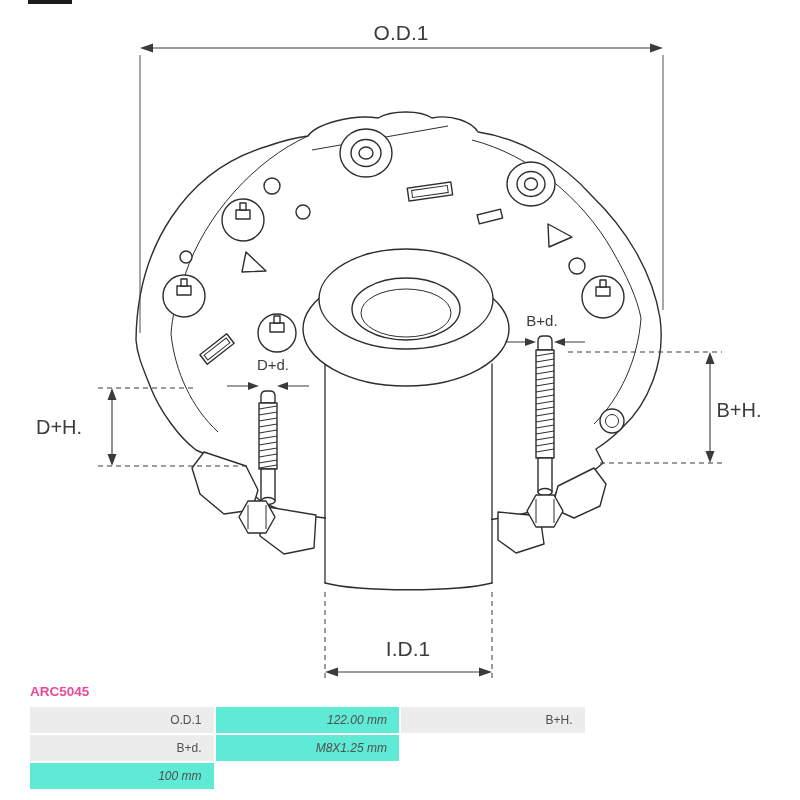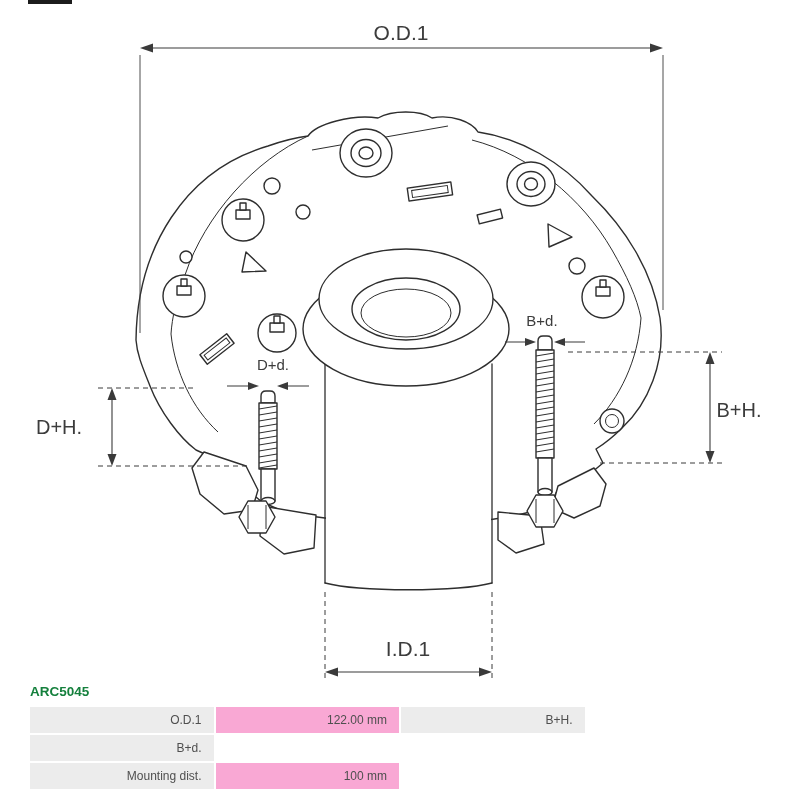--- a/index.html
+++ b/index.html
@@ -7,26 +7,26 @@
         font-family:"Liberation Sans",sans-serif;}
   .drawing-wrap{width:800px;height:682px;}
   .dimtext{font-family:"Liberation Sans",sans-serif;fill:#3c3c3c;}
   .s{fill:#ffffff;stroke:#2e2e2e;stroke-width:1.4;stroke-linejoin:round;}
   .l{fill:none;stroke:#2e2e2e;stroke-width:1.3;stroke-linecap:round;stroke-linejoin:round;}
   .t{fill:none;stroke:#2e2e2e;stroke-width:1;}
   .dim{stroke:#3a3a3a;stroke-width:1.1;fill:none;}
   .ext{stroke:#3a3a3a;stroke-width:0.9;fill:none;}
   .dash{stroke:#3a3a3a;stroke-width:1;fill:none;stroke-dasharray:5 4;}
   .ah{fill:#3a3a3a;stroke:none;}
-  .part-number{margin:2px 0 8px 30px;font-size:13.5px;font-weight:700;color:#15803d;}
+  .part-number{margin:2px 0 8px 30px;font-size:13.5px;font-weight:700;color:#ec4899;}
   .spec-table{width:740px;margin:0 30px;font-size:12px;color:#4f4f4f;}
   .spec-row{display:grid;grid-template-columns:1fr 1fr 1fr 1fr;gap:2px;margin-bottom:2px;}
   .cell{height:26px;line-height:26px;text-align:right;padding-right:12px;box-sizing:border-box;}
   .label-cell{background:#ececec;}
-  .value-cell{background:#f9a8d4;}
+  .value-cell{background:#5eead4;font-style:italic;}
 </style>
 </head>
 <body>
 
 <div class="page">
 
   <div class="drawing-wrap">
     <svg width="800" height="682" viewBox="0 0 800 682" xmlns="http://www.w3.org/2000/svg">
 
       <g>
@@ -205,20 +205,20 @@
   <div class="part-number">ARC5045</div>
 
   <div class="spec-table">
     <div class="spec-row">
       <div class="cell label-cell">O.D.1</div>
       <div class="cell value-cell">122.00 mm</div>
       <div class="cell label-cell">B+H.</div>
     </div>
     <div class="spec-row">
       <div class="cell label-cell">B+d.</div>
+      <div class="cell value-cell">M8X1.25 mm</div>
     </div>
     <div class="spec-row">
-      <div class="cell label-cell">Mounting dist.</div>
       <div class="cell value-cell">100 mm</div>
     </div>
   </div>
 
 </div>
 
 </body></html>

